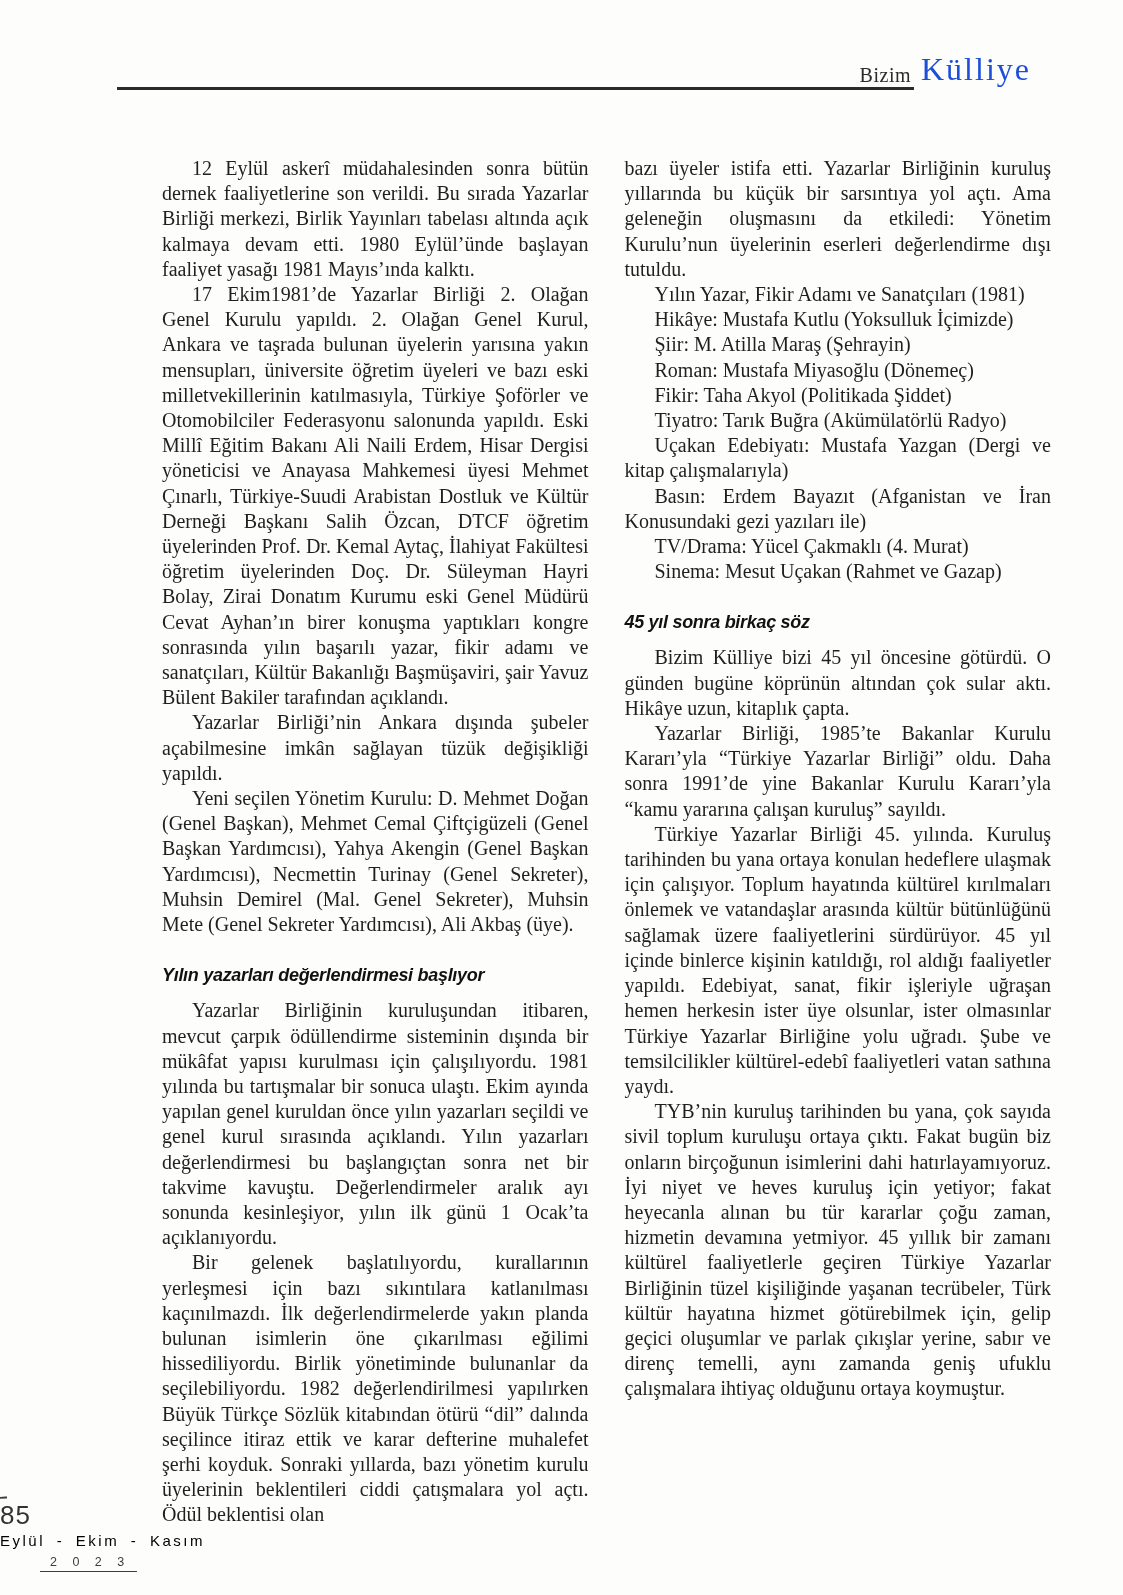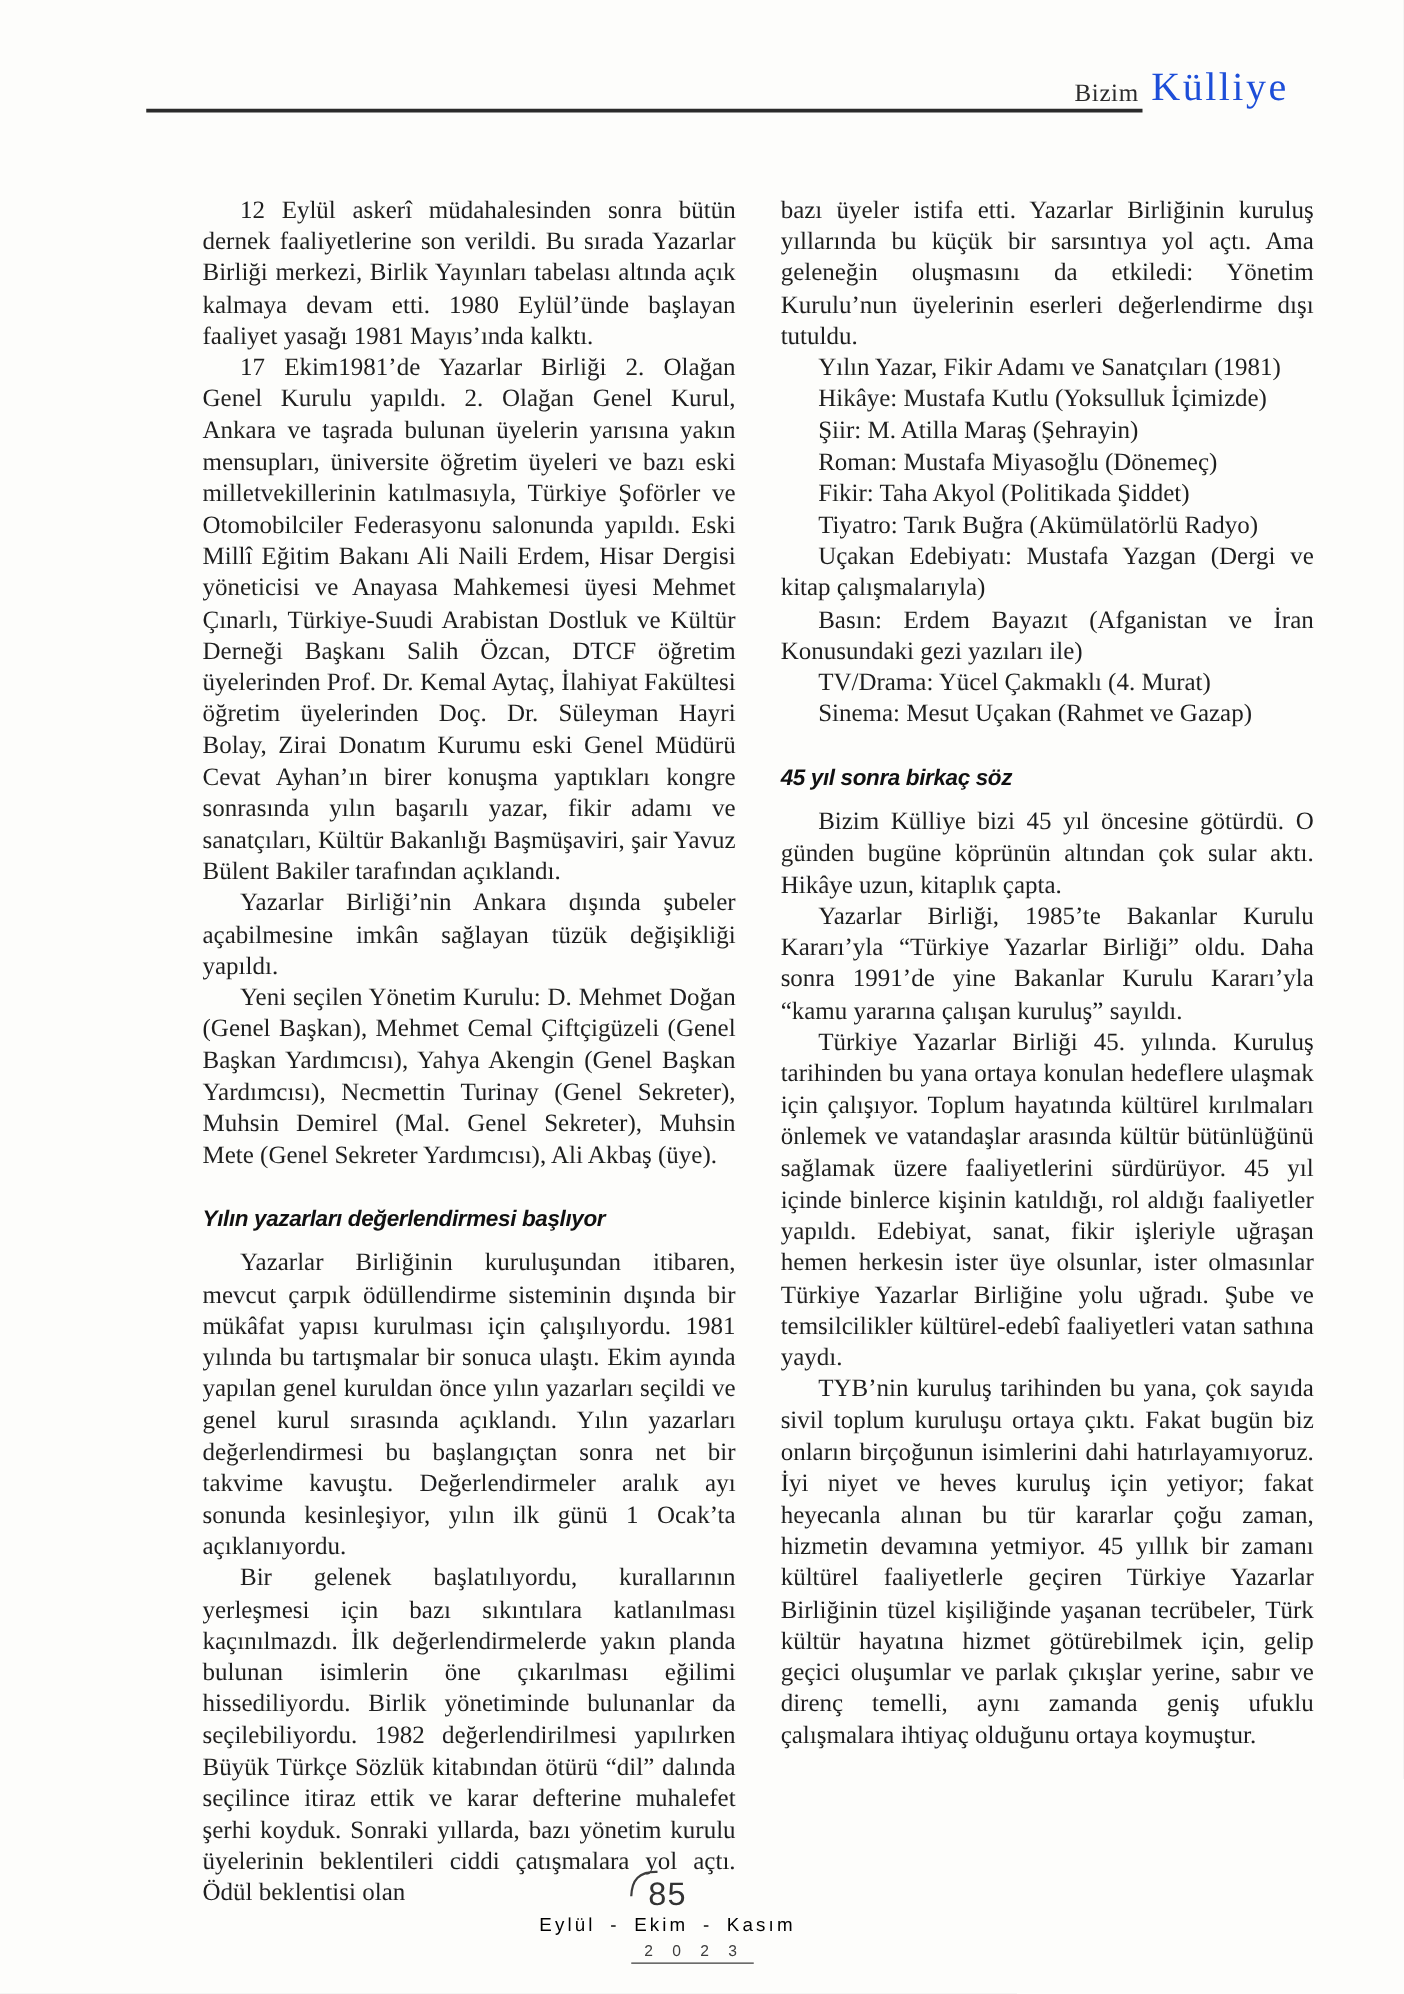--- a/index.html
+++ b/index.html
@@ -44,24 +44,22 @@
     margin:24px 0 9px 0;
     font-family:"Liberation Sans", sans-serif;
     font-weight:bold; font-style:italic;
     font-size:18px; line-height:28px;
     letter-spacing:-0.3px;
     color:#111;
   }
   
   .footer {
     position:absolute; top:1500px; left:0; width:988px;
-    text-align:center;
     font-family:"Liberation Sans", sans-serif;
     color:#3d3d3d;
-    margin-left:40px;
   }
   .page-num-wrap { position:relative; display:inline-block; }
   .page-num { font-size:26px; letter-spacing:1px; color:#333; }
   .num-swash { position:absolute; left:-17px; top:-7px; }
   .issue-months {
     margin-top:1px;
     font-size:15px; letter-spacing:2.5px; word-spacing:5px;
     color:#000000;
   }
   .issue-year-wrap { margin-top:3px;padding-left:40px; }

